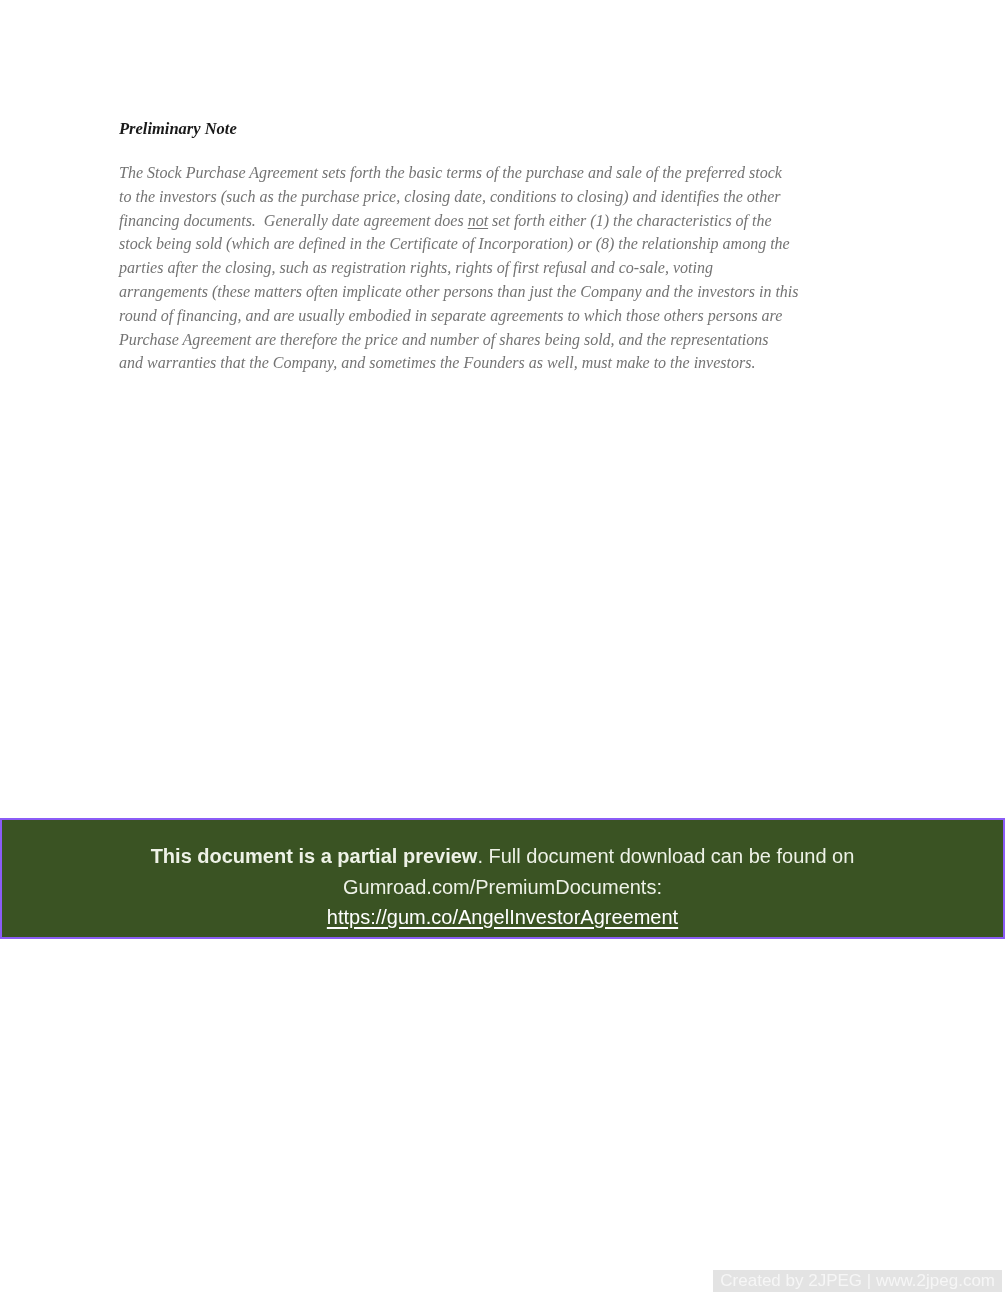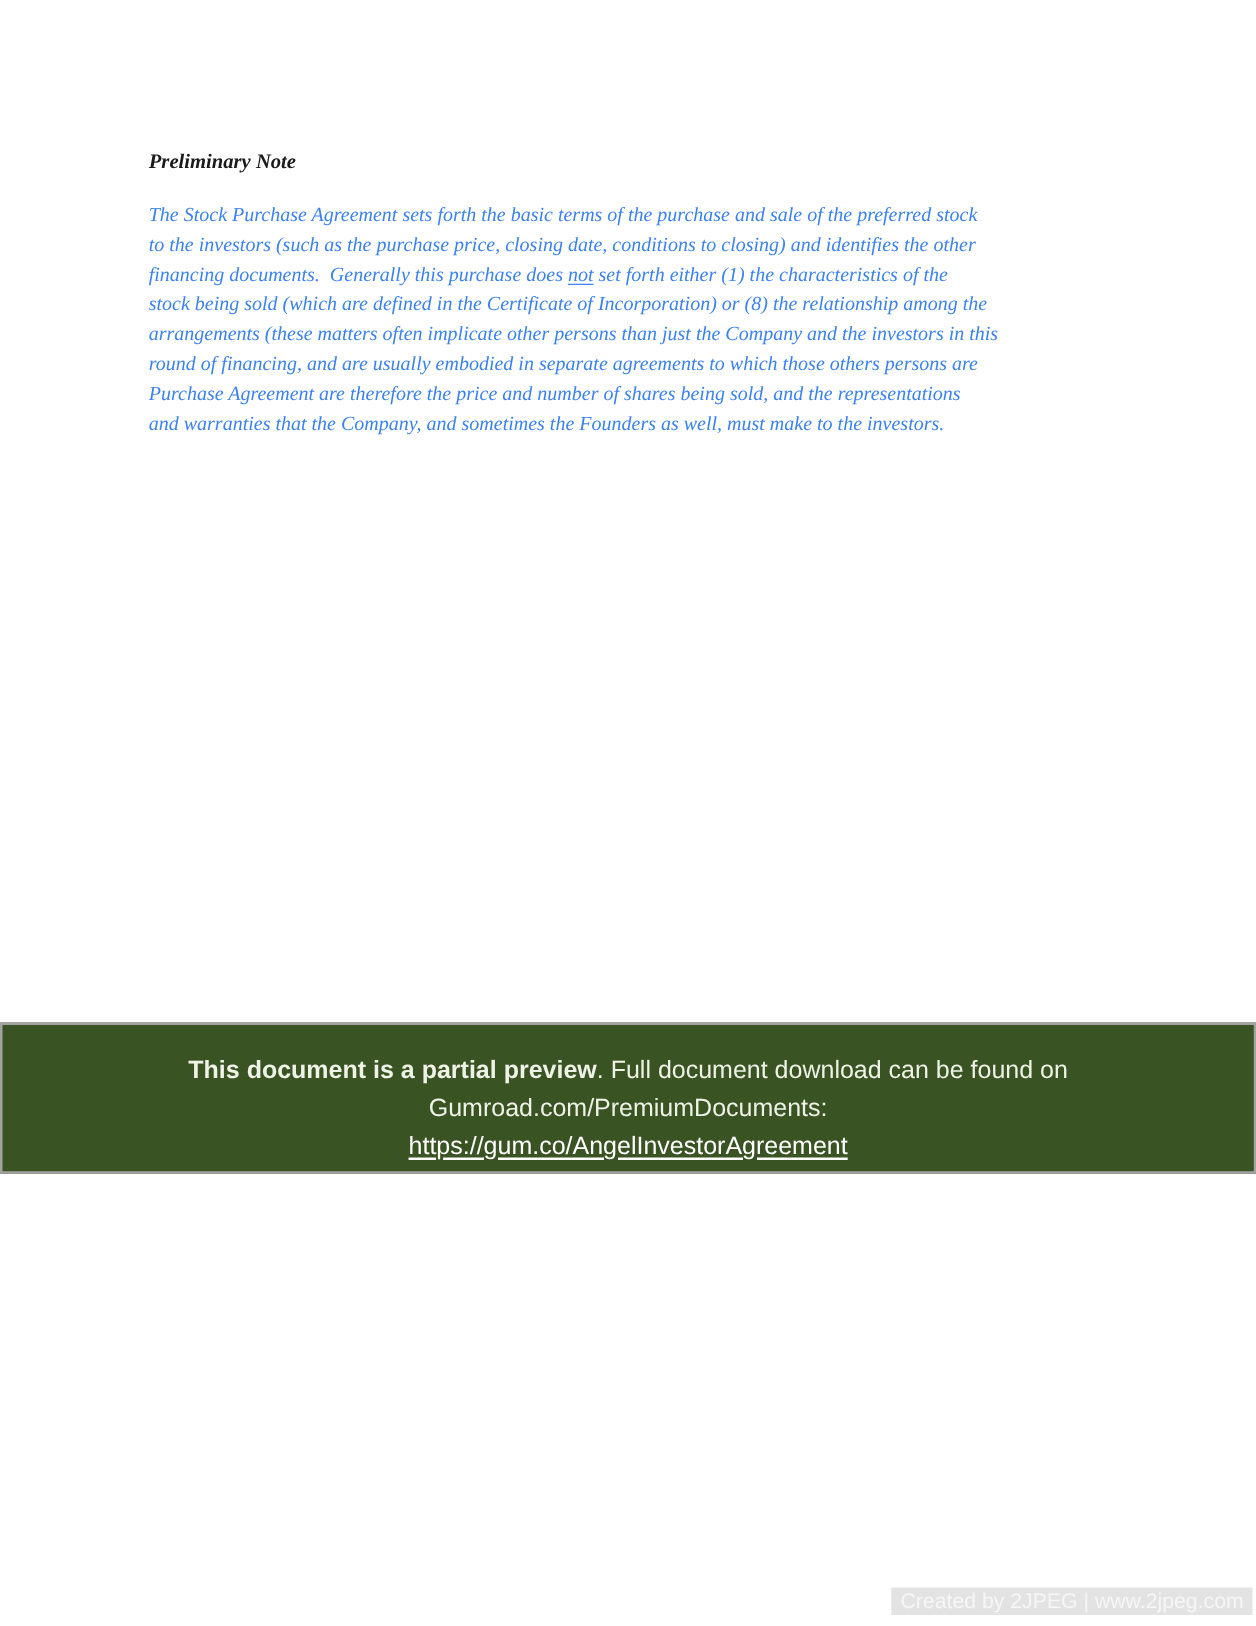--- a/index.html
+++ b/index.html
@@ -29,39 +29,39 @@
     font-weight: bold;
     font-style: italic;
     color: #1a1a1a;
     line-height: 18px;
   }
   .doc-paragraph {
     margin-top: 23px;
     font-family: "Liberation Serif", serif;
     font-size: 16px;
     font-style: italic;
-    color: #3b82f6;
+    color: #737373;
     line-height: 23.8px;
   }
   .pline {
     white-space: pre;
   }
   .pline span { white-space: pre; }
   .u-word {
     text-decoration: underline;
     text-underline-offset: 2px;
   }
   .preview-banner {
     position: absolute;
     left: 0;
     top: 818px;
     width: 1005px;
     height: 121px;
     background: #3a5323;
-    border: 2px solid #a3a3a3;
+    border: 2px solid #8b5cf6;
     color: #eef2e7;
     font-family: "Liberation Sans", sans-serif;
     font-size: 20px;
     line-height: 30.5px;
     text-align: center;
     padding-top: 21px;
   }
   .banner-bold { font-weight: bold; }
   .banner-link {
     color: #ffffff;
@@ -86,22 +86,23 @@
 <body>
 
 <div class="page">
 
   <div class="content">
     <div class="doc-heading">Preliminary Note</div>
 
     <div class="doc-paragraph">
       <div class="pline">The Stock Purchase Agreement sets forth the basic terms of the purchase and sale of the preferred stock</div>
       <div class="pline">to the investors (such as the purchase price, closing date, conditions to closing) and identifies the other</div>
-      <div class="pline"><span>financing documents.  Generally this purchase does </span><span class="u-word">not</span><span> set forth either (1) the characteristics of the</span></div>
+      <div class="pline"><span>financing documents.  Generally date agreement does </span><span class="u-word">not</span><span> set forth either (1) the characteristics of the</span></div>
       <div class="pline">stock being sold (which are defined in the Certificate of Incorporation) or (8) the relationship among the</div>
+      <div class="pline">parties after the closing, such as registration rights, rights of first refusal and co-sale, voting</div>
       <div class="pline">arrangements (these matters often implicate other persons than just the Company and the investors in this</div>
       <div class="pline">round of financing, and are usually embodied in separate agreements to which those others persons are</div>
       <div class="pline">Purchase Agreement are therefore the price and number of shares being sold, and the representations</div>
       <div class="pline">and warranties that the Company, and sometimes the Founders as well, must make to the investors.</div>
     </div>
   </div>
 
   <div class="preview-banner">
     <div><span class="banner-bold">This document is a partial preview</span><span>. Full document download can be found on</span></div>
     <div>Gumroad.com/PremiumDocuments:</div>

